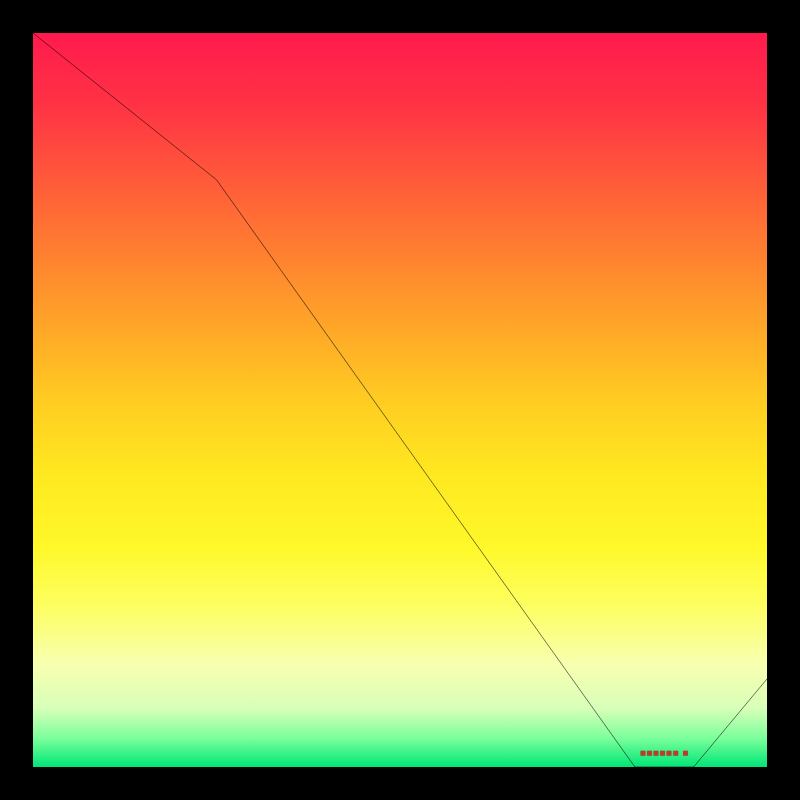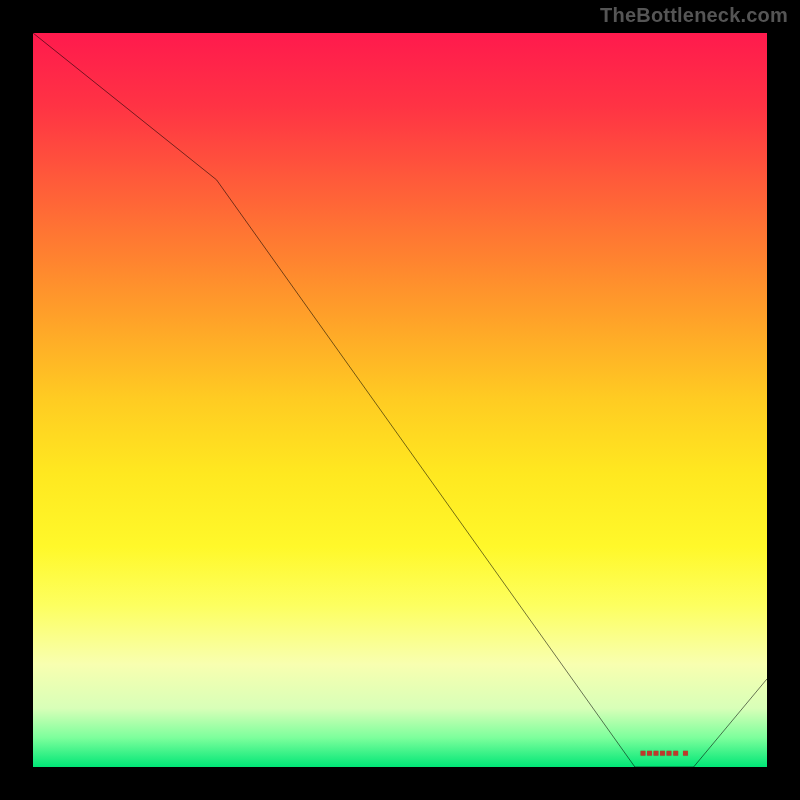--- a/index.html
+++ b/index.html
@@ -65,21 +65,20 @@
     font-weight: 900;
     letter-spacing: 0.5px;
     white-space: nowrap;
     text-shadow: 0 0 1px rgba(0,0,0,0.3);
   }
 </style>
 </head>
 <body>
 
 <div class="wrap">
-  <div class="attribution">TheBottleneck.com</div>
 
   <div class="plot-frame">
     <svg class="curve" viewBox="0 0 100 100" preserveAspectRatio="none">
       <path d="M0.00 0.00 L25.00 20.00 L82.00 100.00 L90.00 100.00 L100.00 88.00" fill="none" stroke="#000000" stroke-width="0.55" vector-effect="non-scaling-stroke"></path>
     </svg>
     <div class="brand-marker" style="left: 86%; top: 98%; transform: translate(-50%, -50%);">■■■■■■ ■</div>
   </div>
 </div>
 
 </body></html>

